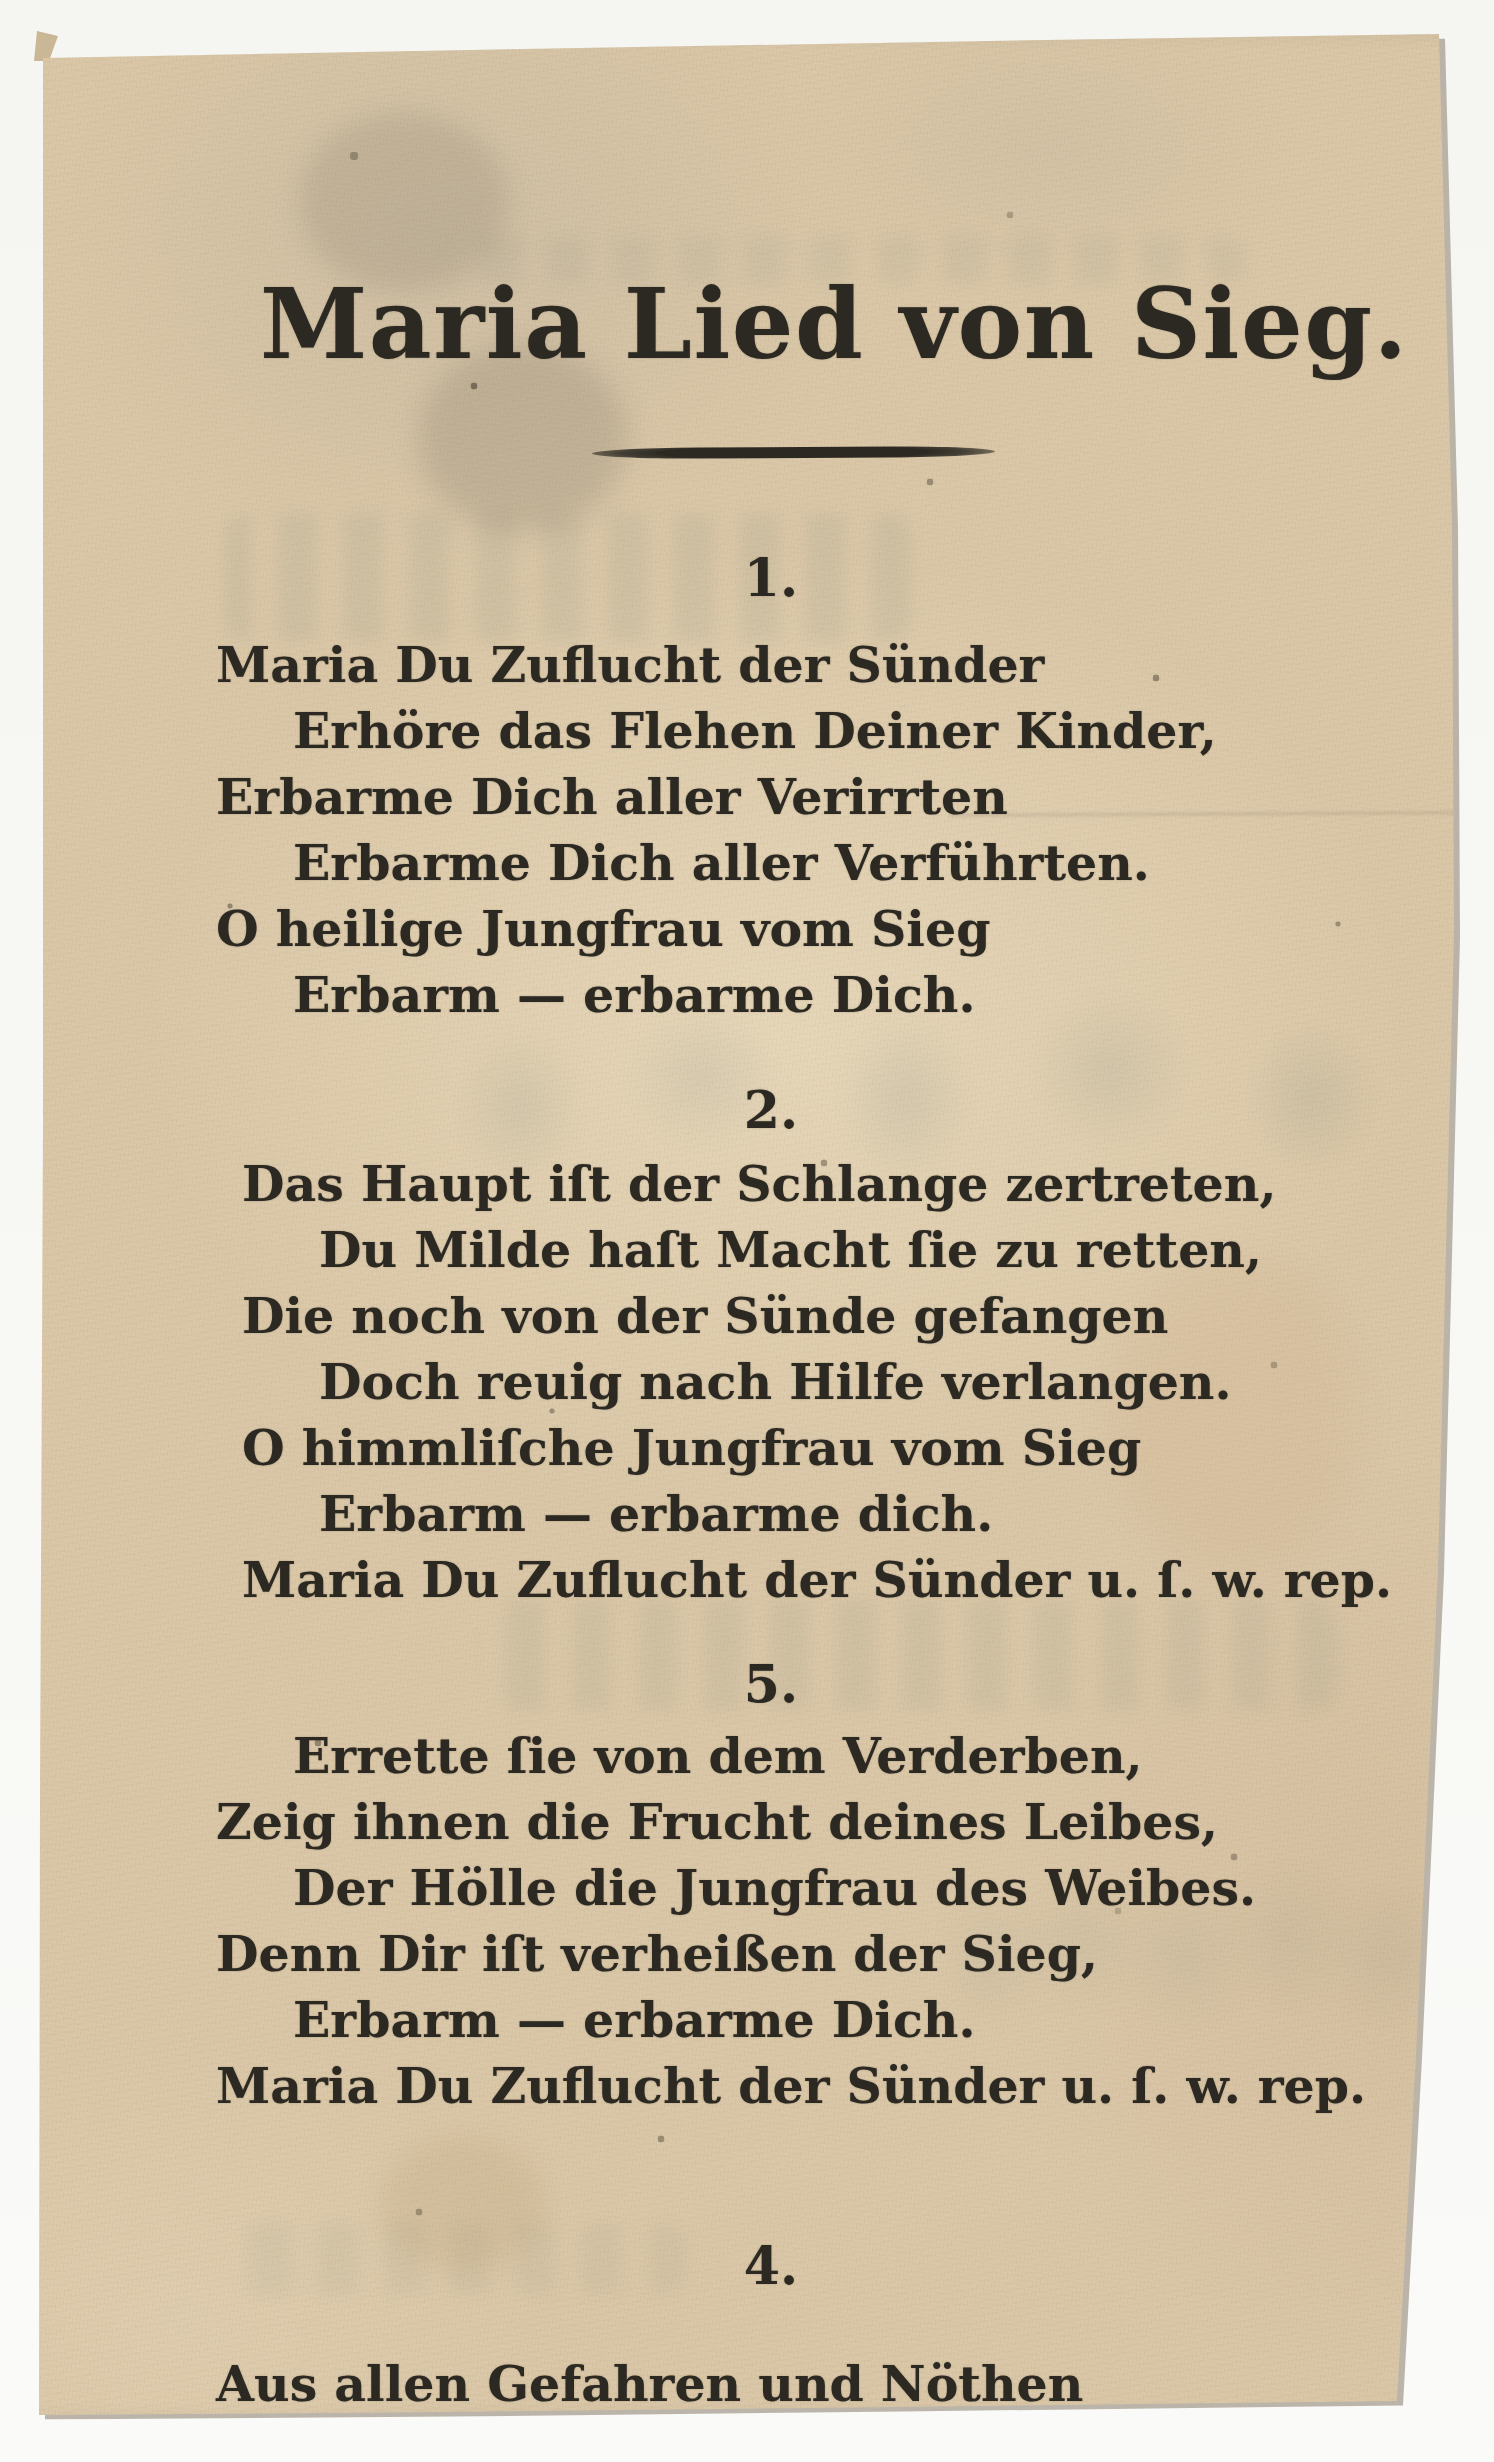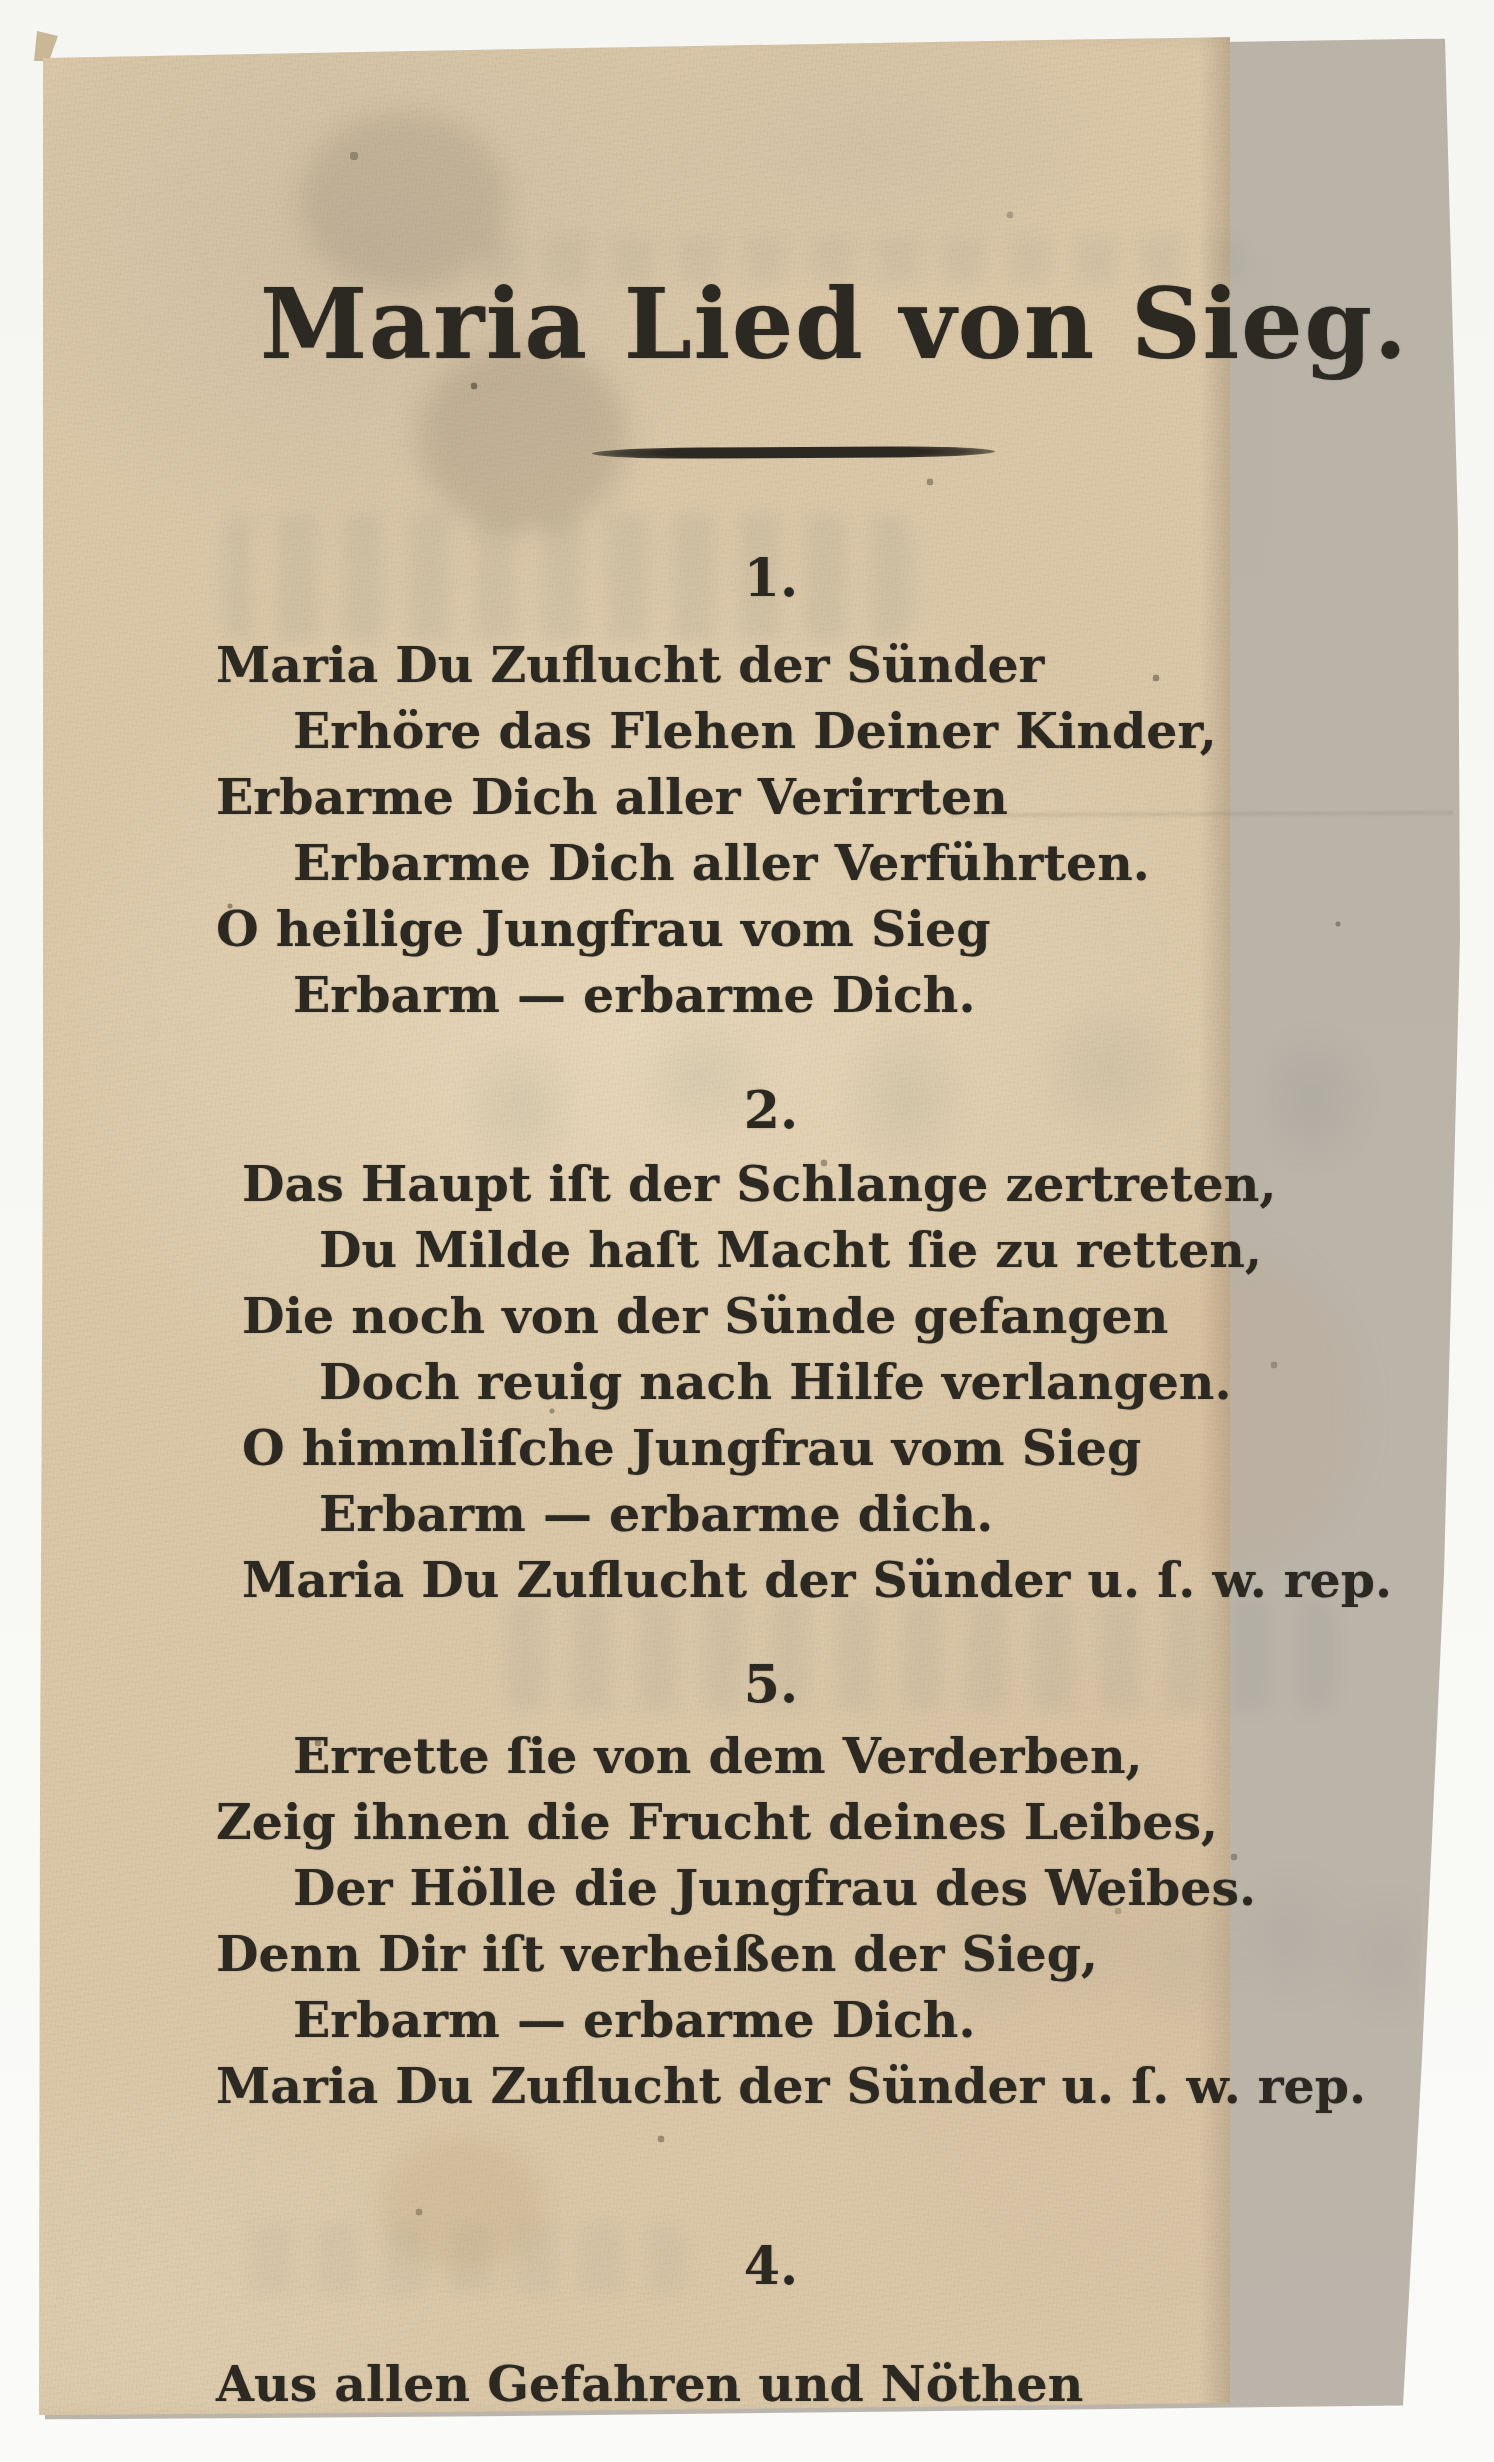--- a/index.html
+++ b/index.html
@@ -15,21 +15,21 @@
     clip-path:polygon(43px 58px,523px 49px,1046px 40px,1439px 34px,
       1452px 523px,1454px 934px,1438px 1569px,1416px 2054px,1397px 2401px,
       896px 2407px,448px 2412px,39px 2415px,40px 1793px,43px 1121px,43px 523px);
   }
   .fold-corner{
     position:absolute;left:0;top:0;width:1494px;height:2462px;
     background:#c9b795;
     clip-path:polygon(37px 31px,58px 36px,49px 61px,34px 61px);
   }
   .paper{
-    position:absolute;left:0;top:0;width:1230px;height:2462px;
+    position:absolute;left:0;top:0;width:1494px;height:2462px;
     background-color:#d9c6a6;
     background-image:
       radial-gradient(ellipse 672px 523px at 30% 10%, rgba(186,174,154,0.38), transparent 62%),
       radial-gradient(ellipse 971px 747px at 52% 42%, rgba(242,229,201,0.50), transparent 65%),
       radial-gradient(ellipse 672px 822px at 94% 78%, rgba(206,180,149,0.42), transparent 60%),
       radial-gradient(ellipse 598px 448px at 12% 94%, rgba(228,211,183,0.40), transparent 60%),
       radial-gradient(ellipse 374px 224px at 70% 6%, rgba(196,182,158,0.35), transparent 70%),
       linear-gradient(to right, rgba(125,105,80,0.22) 0, transparent 2%),
       linear-gradient(to left, rgba(125,105,80,0.30) 0, transparent 2.5%),
       linear-gradient(to bottom, rgba(120,105,85,0.22) 0, transparent 2%),

